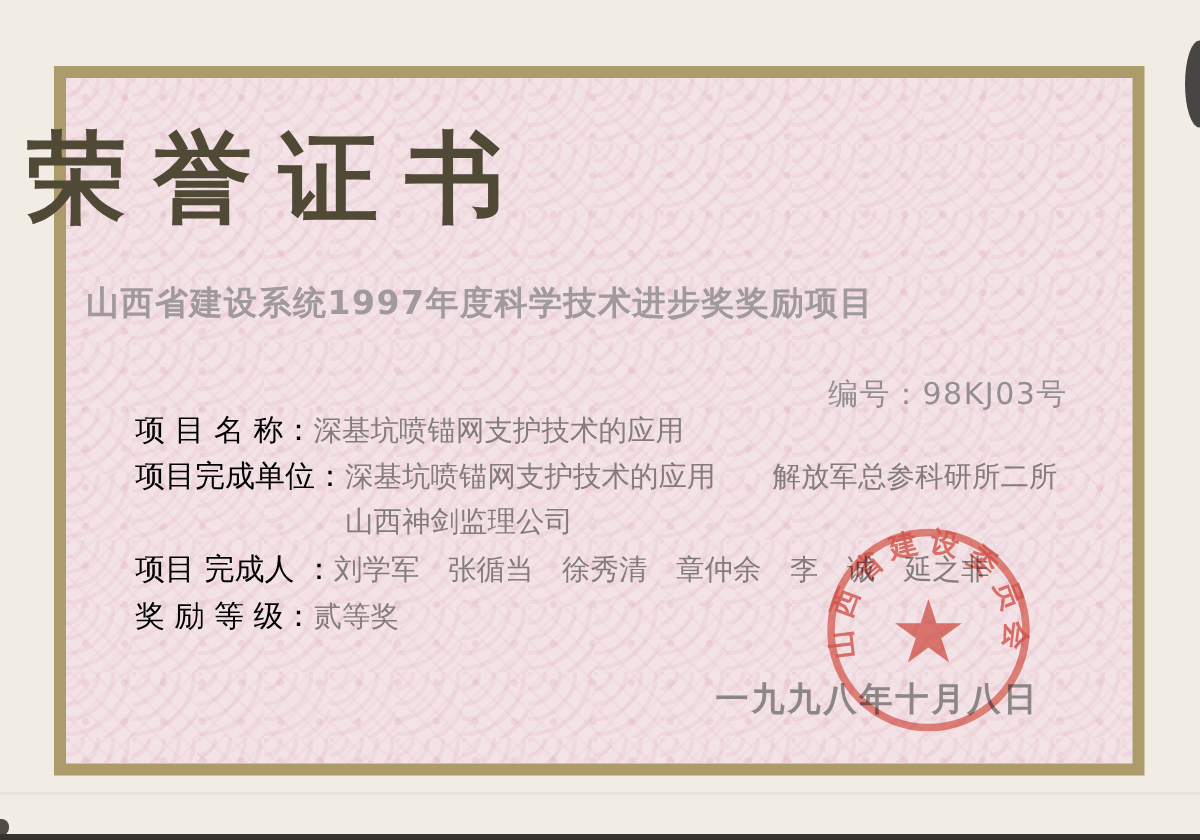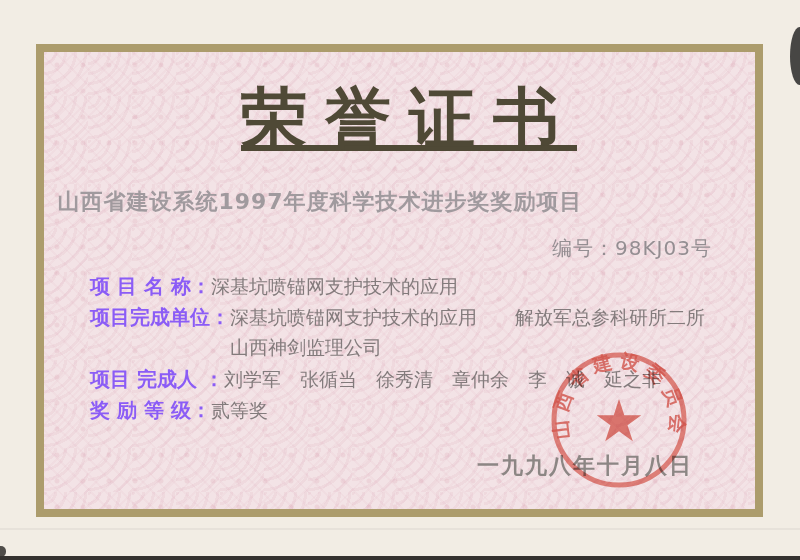--- a/index.html
+++ b/index.html
@@ -27,37 +27,36 @@
     background-image:
       radial-gradient(circle at 50% 50%, rgba(216,158,174,0.22) 0 2px, rgba(216,158,174,0) 3px),
       repeating-radial-gradient(circle at 0 0, rgba(219,164,180,0.16) 0 3px, rgba(219,164,180,0) 3px 10px),
       repeating-linear-gradient(45deg, rgba(222,170,184,0.10) 0 2px, rgba(222,170,184,0) 2px 11px),
       repeating-linear-gradient(-45deg, rgba(222,170,184,0.10) 0 2px, rgba(222,170,184,0) 2px 11px);
     background-size:26px 26px, 44px 44px, auto, auto;
   }
 
   .title {
     position:absolute; left:0; top:74px; width:800px; margin:0;
-    text-align:center; text-indent:18px;
+    text-align:left; text-indent:18px;
     font-family:"DejaVu Serif","Liberation Serif",serif;
     font-size:66px; font-weight:bold; letter-spacing:18px;
     color:#4f4936;
-    text-decoration:underline;
   }
   .subtitle {
     position:absolute; left:0; top:187px; width:640px;
     text-align:center; font-size:22px; font-weight:bold;
     color:#a09a9e; letter-spacing:1px;
   }
   .serial {
-    position:absolute; left:552px; top:235px;
+    position:absolute; left:552px; top:249px;
     font-size:20px; color:#948e92; letter-spacing:1px;
   }
   .field-row { position:absolute; font-size:20px; white-space:nowrap; }
-  .field-label { color:#8b5cf6; font-weight:bold;text-align:right; }
+  .field-label { color:#000000; font-weight:normal;text-align:right; }
   .field-value {
     color:#837b7c; font-family:Liberation Sans, sans-serif;
     font-size:19px;
   }
   .row-1 { left:90px;  top:273px; }
   .row-2 { left:90px;  top:304px; }
   .row-3 { left:230px; top:335px; }
   .row-4 { left:90px;  top:366px; }
   .row-5 { left:90px;  top:397px; }
 

